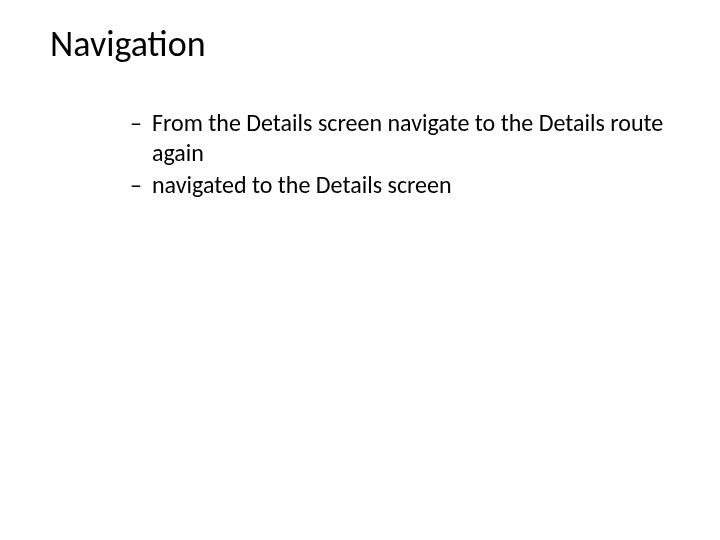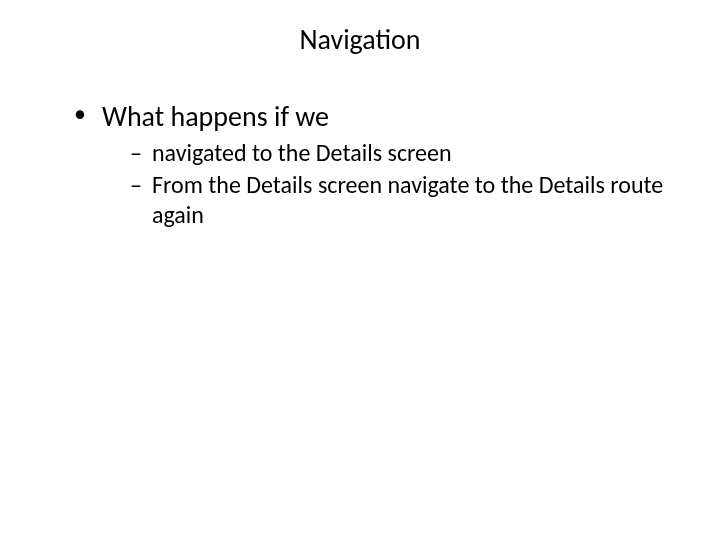--- a/index.html
+++ b/index.html
@@ -14,22 +14,22 @@
       font-family: Calibri, "Segoe UI", Arial, sans-serif;
       color: #000000;
       overflow: hidden;
     }
     .slide {
       width: 100%;
       height: 100%;
       padding: 22px 50px 30px 50px;
     }
     .title {
-      text-align: center;
-      font-size: 28px;
+      text-align: left;
+      font-size: 36px;
       font-weight: 400;
       margin-bottom: 42px;
       letter-spacing: 0px;
     }
     .content {
       padding-left: 24px;
     }
     .bullet-1 {
       font-size: 28px;
       list-style: none;
@@ -64,19 +64,18 @@
       left: 0;
       top: 0;
     }
   </style>
 </head>
 <body>
 
 <div class="slide">
   <h1 class="title">Navigation</h1>
   <ul class="content">
-    <li class="bullet-1">What happens if we</li>
     <ul class="sublist">
+      <li class="bullet-2">From the Details screen navigate to the Details route again</li>
       <li class="bullet-2">navigated to the Details screen</li>
-      <li class="bullet-2">From the Details screen navigate to the Details route again</li>
     </ul>
   </ul>
 </div>
 
 </body></html>

